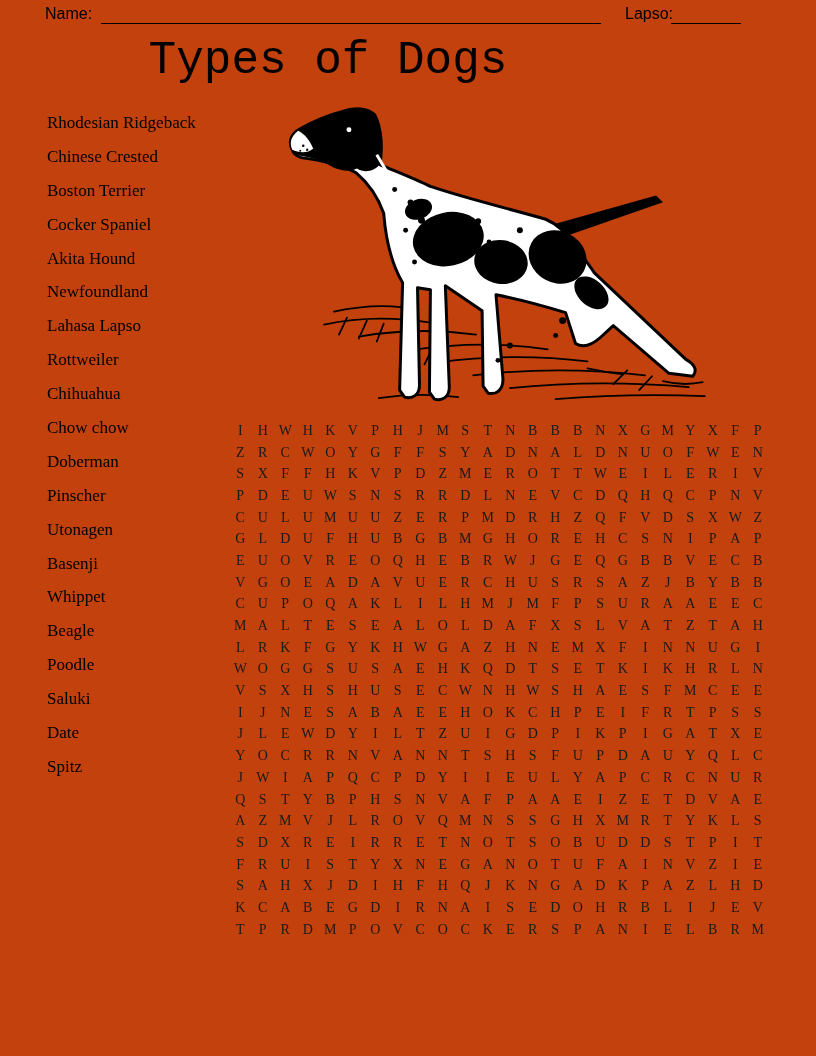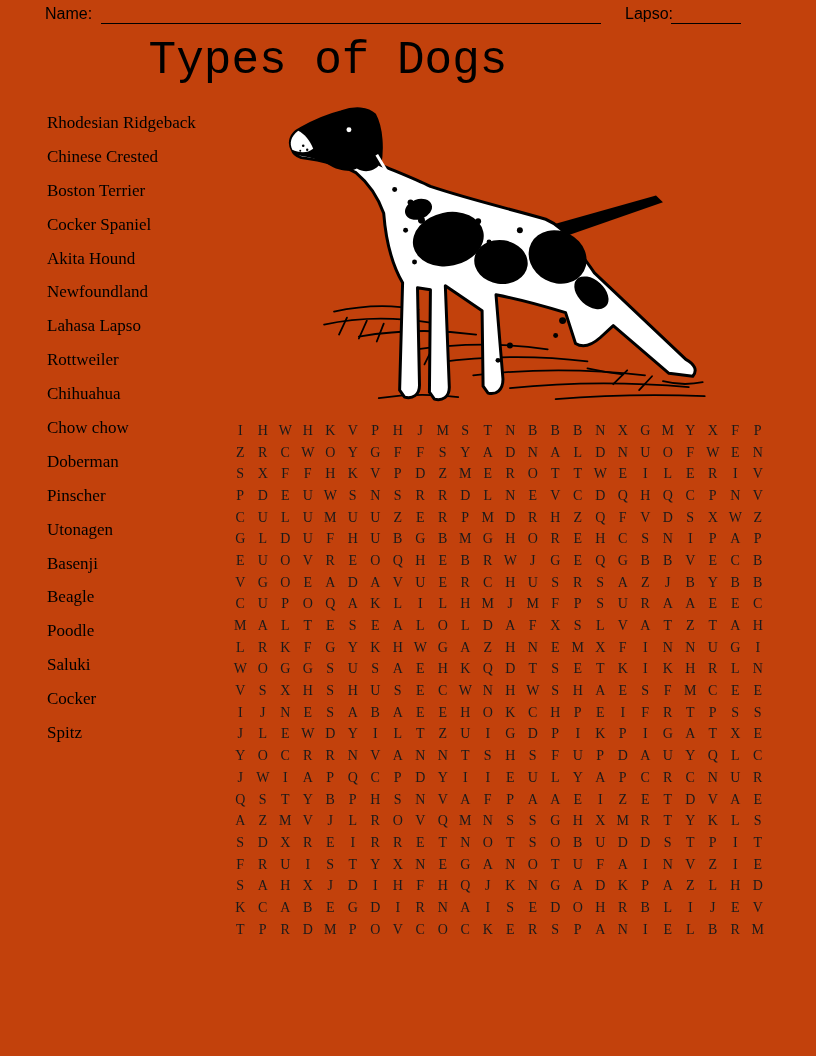--- a/index.html
+++ b/index.html
@@ -103,24 +103,25 @@
       <div class="word">Akita Hound</div>
       <div class="word">Newfoundland</div>
       <div class="word">Lahasa Lapso</div>
       <div class="word">Rottweiler</div>
       <div class="word">Chihuahua</div>
       <div class="word">Chow chow</div>
       <div class="word">Doberman</div>
       <div class="word">Pinscher</div>
       <div class="word">Utonagen</div>
       <div class="word">Basenji</div>
+      <div class="word">Whippet</div>
       <div class="word">Beagle</div>
       <div class="word">Poodle</div>
       <div class="word">Saluki</div>
-      <div class="word">Cocker</div>
+      <div class="word">Date</div>
       <div class="word">Spitz</div>
     </div>
 
   <svg class="dog-art" viewBox="0 0 480 320" xmlns="http://www.w3.org/2000/svg">
 
     <g stroke="#000" stroke-width="1.8" fill="none" stroke-linecap="round">
       <path d="M75,213 Q120,203 160,211"></path>
       <path d="M65,226 Q115,215 172,224"></path>
       <path d="M100,238 Q160,228 218,236"></path>
       <path d="M88,219 L80,236"></path>

